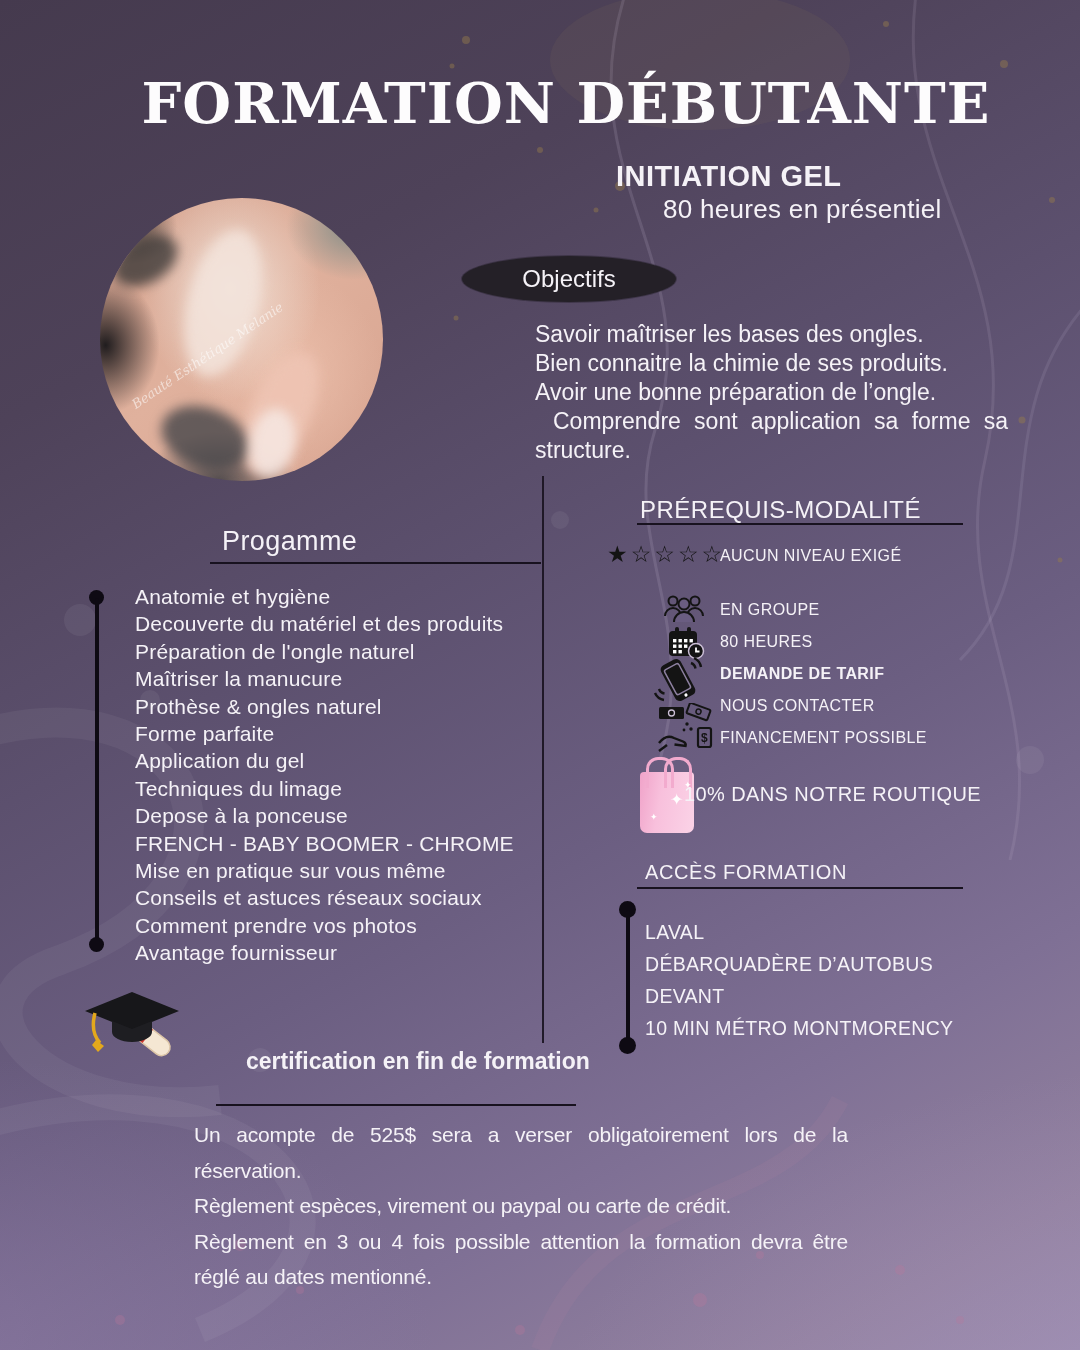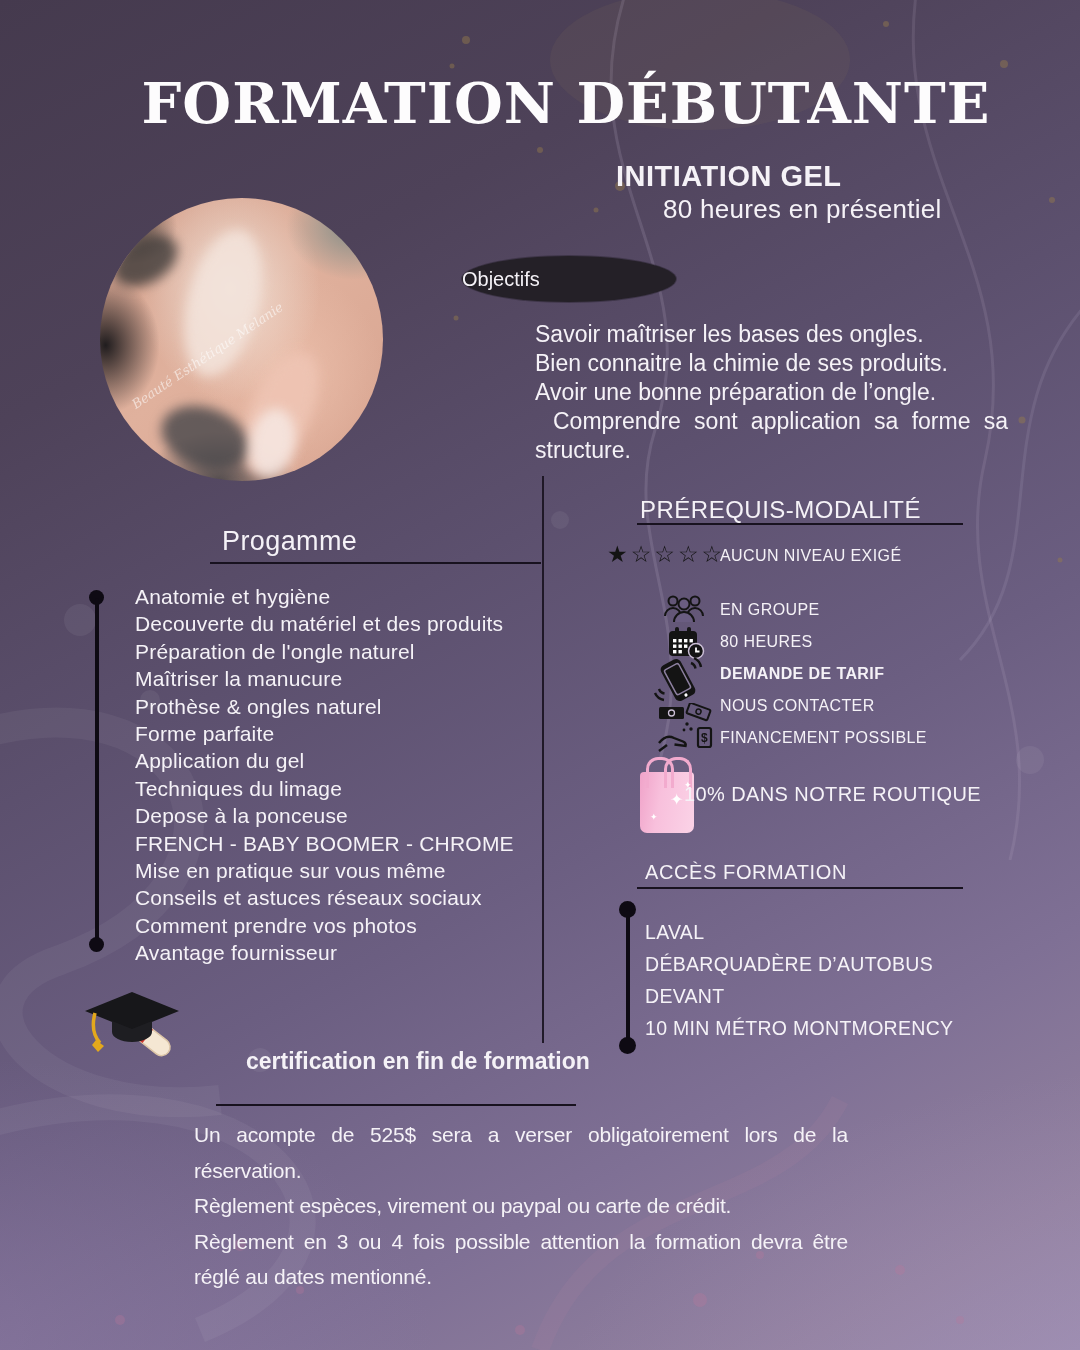--- a/index.html
+++ b/index.html
@@ -13,21 +13,21 @@
   }
   .abs{position:absolute;}
   .title{
     font-family:"DejaVu Serif", serif;font-weight:700;font-size:56px;letter-spacing:1px;
     width:100%;text-align:center;top:70px;left:0;color:#fdfcfd;padding-left:26px;
   }
   .subtitle{font-size:29px;font-weight:700;letter-spacing:.5px;left:616px;top:145px;margin-top:15px;}
   .subtitle2{font-size:26px;font-weight:400;left:663px;top:194px;letter-spacing:.3px;}
   .pill{
     left:462px;top:256px;width:214px;height:46px;background:#242027;border-radius:50%;
-    display:flex;align-items:center;justify-content:flex-start;font-size:20px;box-shadow:0 0 0 1px rgba(0,0,0,.25);
+    display:flex;align-items:center;justify-content:center;font-size:24px;box-shadow:0 0 0 1px rgba(0,0,0,.25);
   }
   .obj-par{left:535px;top:320px;width:473px;font-size:23px;line-height:29px;}
   .obj-par .stretch{text-align:justify;text-align-last:justify;margin-left:18px;}
   .vdivider{left:542px;top:476px;width:2px;height:567px;background:#18121f;opacity:.9;}
   .h-prog{left:222px;top:526px;font-size:27px;letter-spacing:.4px;}
   .u-prog{left:210px;top:562px;width:331px;height:2px;background:#18121f;}
   .tl-line{background:#0e0a13;border-radius:2px;}
   .tl-dot{background:#0e0a13;border-radius:50%;}
   .prog-list{left:135px;top:583px;font-size:21px;line-height:27.4px;letter-spacing:.2px;}
   .h-sec{font-size:24px;letter-spacing:.5px;}

